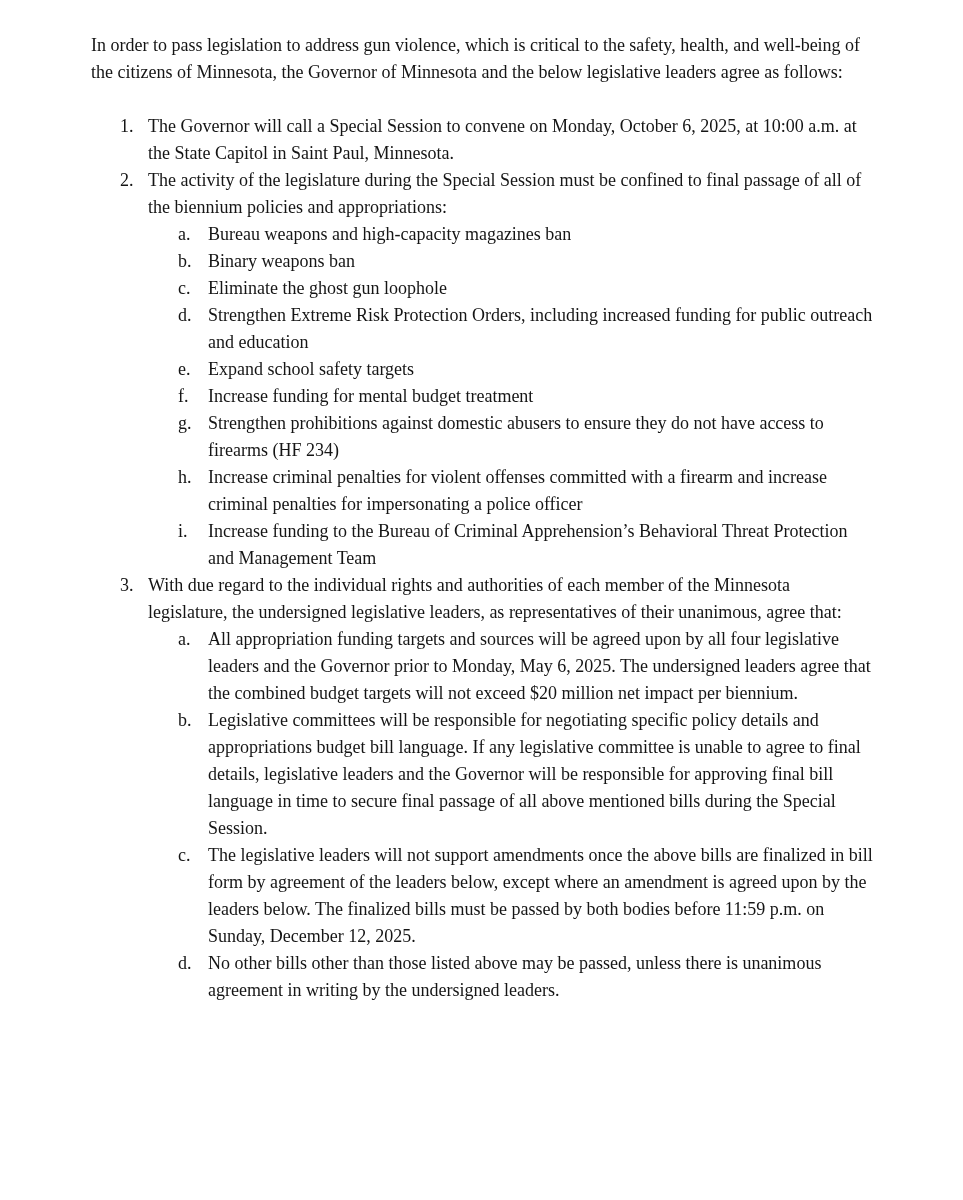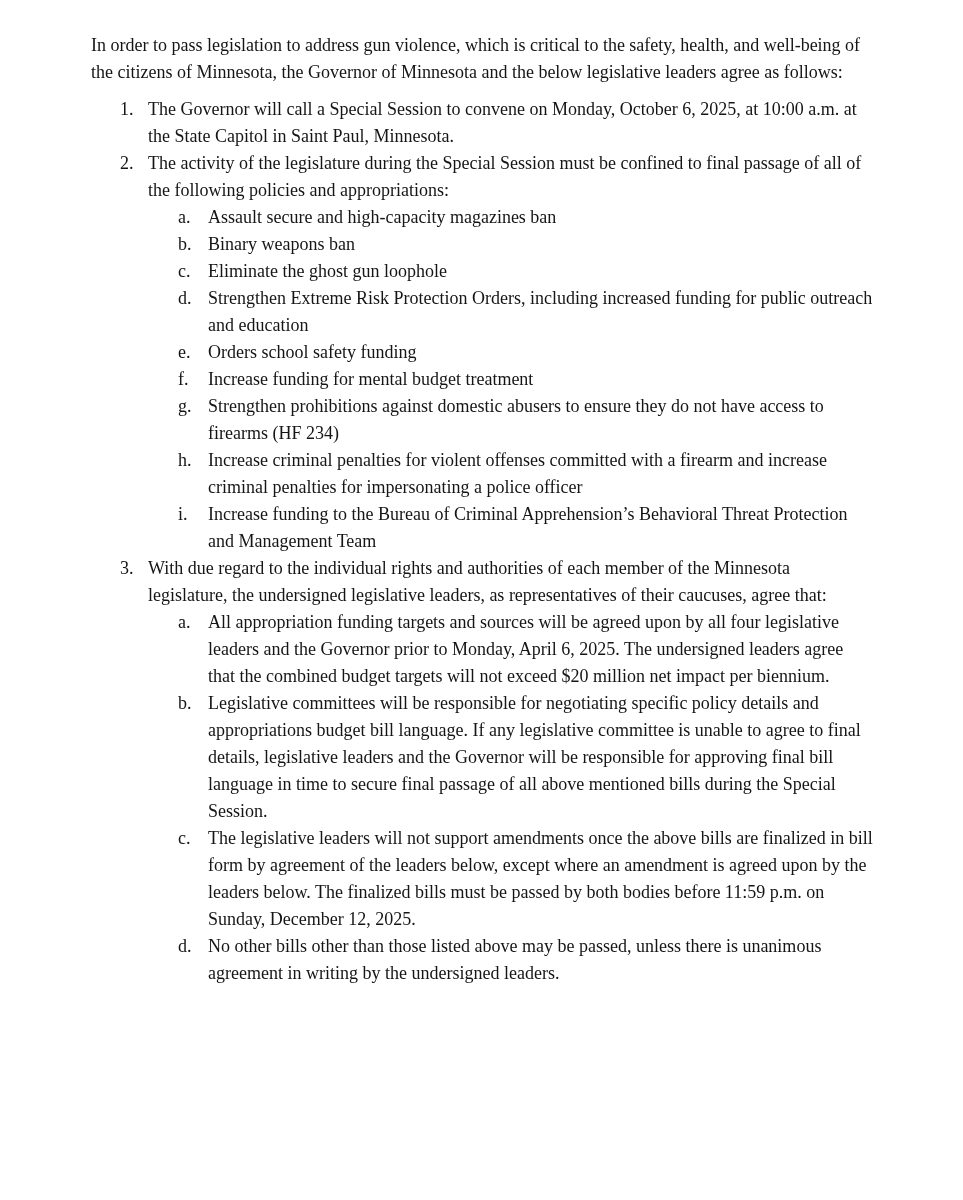--- a/index.html
+++ b/index.html
@@ -17,21 +17,21 @@
   .page {
     box-sizing: border-box;
     width: 963px;
     min-height: 1200px;
     padding: 32px 90px 40px 91px;
     font-size: 18px;
     line-height: 27px;
     background: #ffffff;
   }
   .intro {
-    margin: 0 0 10px 0;
+    margin: 0 0 27px 0;
   }
   .list {
     margin: 0;
   }
   .item {
     display: flex;
     align-items: flex-start;
   }
   .num {
     flex: 0 0 28px;
@@ -71,46 +71,46 @@
     <div class="item">
       <span class="num">1.</span>
       <div class="body">
         <div class="itext">The Governor will call a Special Session to convene on Monday, October 6, 2025, at 10:00 a.m. at the State Capitol in Saint Paul, Minnesota.</div>
       </div>
     </div>
 
     <div class="item">
       <span class="num">2.</span>
       <div class="body">
-        <div class="itext">The activity of the legislature during the Special Session must be confined to final passage of all of the following policies and appropriations:</div>
+        <div class="itext">The activity of the legislature during the Special Session must be confined to final passage of all of the biennium policies and appropriations:</div>
         <div class="sublist">
 
           <div class="subitem">
             <span class="letter">a.</span>
-            <div class="stext">Assault secure and high-capacity magazines ban</div>
+            <div class="stext">Bureau weapons and high-capacity magazines ban</div>
           </div>
 
           <div class="subitem">
             <span class="letter">b.</span>
             <div class="stext">Binary weapons ban</div>
           </div>
 
           <div class="subitem">
             <span class="letter">c.</span>
             <div class="stext">Eliminate the ghost gun loophole</div>
           </div>
 
           <div class="subitem">
             <span class="letter">d.</span>
             <div class="stext">Strengthen Extreme Risk Protection Orders, including increased funding for public outreach and education</div>
           </div>
 
           <div class="subitem">
             <span class="letter">e.</span>
-            <div class="stext">Orders school safety funding</div>
+            <div class="stext">Expand school safety targets</div>
           </div>
 
           <div class="subitem">
             <span class="letter">f.</span>
             <div class="stext">Increase funding for mental budget treatment</div>
           </div>
 
           <div class="subitem">
             <span class="letter">g.</span>
             <div class="stext">Strengthen prohibitions against domestic abusers to ensure they do not have access to firearms (HF 234)</div>
@@ -126,26 +126,26 @@
             <div class="stext">Increase funding to the Bureau of Criminal Apprehension’s Behavioral Threat Protection and Management Team</div>
           </div>
 
         </div>
       </div>
     </div>
 
     <div class="item">
       <span class="num">3.</span>
       <div class="body">
-        <div class="itext">With due regard to the individual rights and authorities of each member of the Minnesota legislature, the undersigned legislative leaders, as representatives of their caucuses, agree that:</div>
+        <div class="itext">With due regard to the individual rights and authorities of each member of the Minnesota legislature, the undersigned legislative leaders, as representatives of their unanimous, agree that:</div>
         <div class="sublist">
 
           <div class="subitem">
             <span class="letter">a.</span>
-            <div class="stext">All appropriation funding targets and sources will be agreed upon by all four legislative leaders and the Governor prior to Monday, April 6, 2025. The undersigned leaders agree that the combined budget targets will not exceed $20 million net impact per biennium.</div>
+            <div class="stext">All appropriation funding targets and sources will be agreed upon by all four legislative leaders and the Governor prior to Monday, May 6, 2025. The undersigned leaders agree that the combined budget targets will not exceed $20 million net impact per biennium.</div>
           </div>
 
           <div class="subitem">
             <span class="letter">b.</span>
             <div class="stext">Legislative committees will be responsible for negotiating specific policy details and appropriations budget bill language. If any legislative committee is unable to agree to final details, legislative leaders and the Governor will be responsible for approving final bill language in time to secure final passage of all above mentioned bills during the Special Session.</div>
           </div>
 
           <div class="subitem">
             <span class="letter">c.</span>
             <div class="stext">The legislative leaders will not support amendments once the above bills are finalized in bill form by agreement of the leaders below, except where an amendment is agreed upon by the leaders below. The finalized bills must be passed by both bodies before 11:59 p.m. on Sunday, December 12, 2025.</div>

